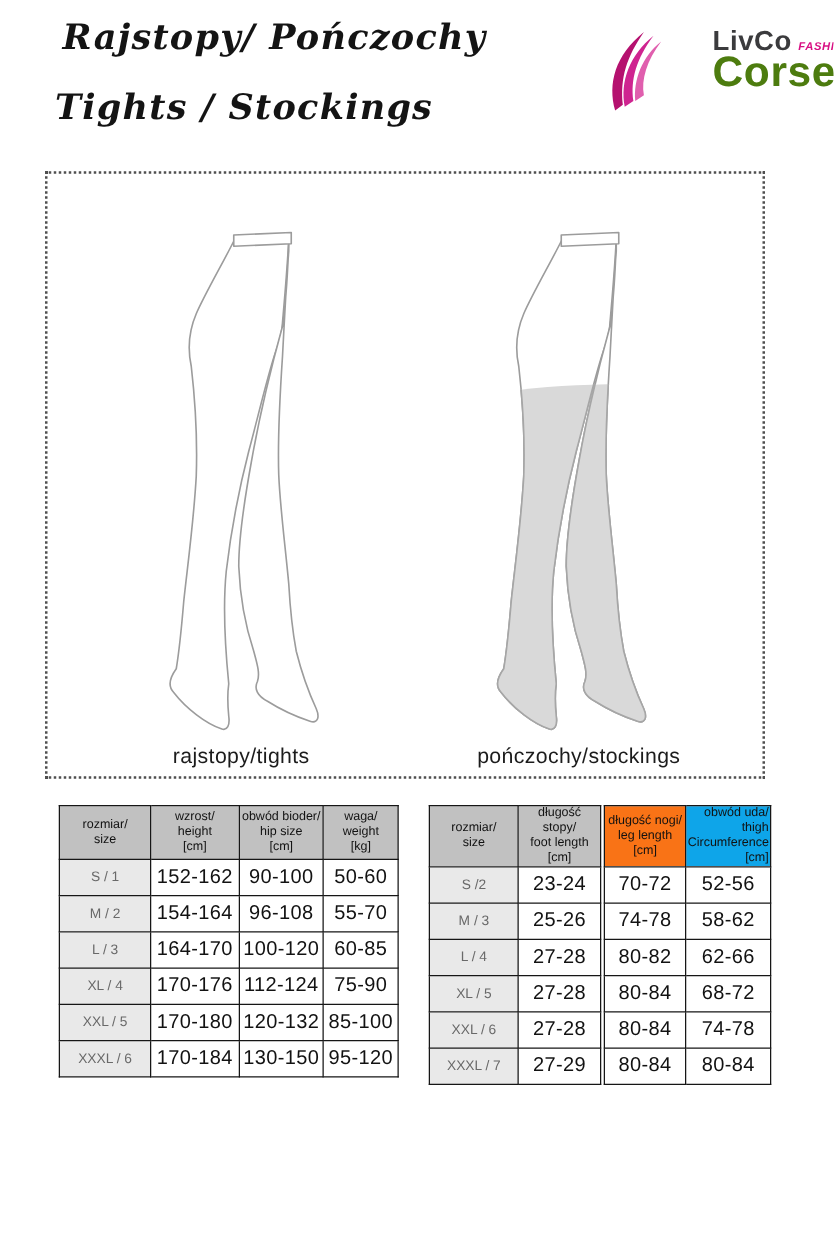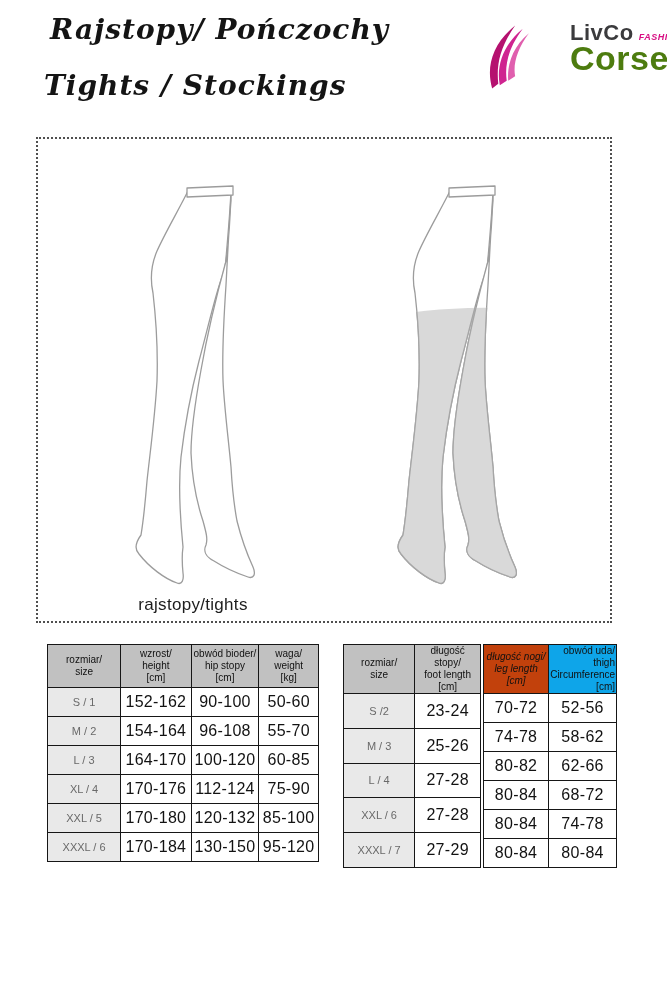--- a/index.html
+++ b/index.html
@@ -115,38 +115,39 @@
                  C96,117 98,109 98,103 C100,80 102,58 103,36 Z"></path>
         <path d="M103,40 C102,68 100,92 98,106 C90,135 80,175 73,215 C67,248 63,275 63,298
                  C64,322 69,348 75,366 C78,377 80,384 78,390 C75,396 78,402 86,406
                  C97,413 111,419 120,422 C126,424 128,419 125,412 C119,399 113,382 109,366
                  C106,350 104,330 103,312 C100,280 96,250 95,225 C94,195 96,160 98,130
                  C99,112 101,70 103,46 Z"></path>
       </g>
     </svg>
 
     <div class="fig-label lbl-left">rajstopy/tights</div>
+    <div class="fig-label lbl-right">pończochy/stockings</div>
   </div>
 
   <table class="size-table" id="table-tights">
     <colgroup>
         <col style="width:27%">
         <col style="width:26%">
         <col style="width:25%">
         <col style="width:22%">
       </colgroup>
     <thead>
         <tr>
           <th style="background: rgb(193, 193, 193);">rozmiar/
 size</th>
           <th style="background: rgb(193, 193, 193);">wzrost/
 height
 [cm]</th>
           <th style="background: rgb(193, 193, 193);">obwód bioder/
-hip stopy
+hip size
 [cm]</th>
           <th style="background: rgb(193, 193, 193);">waga/
 weight
 [kg]</th>
         </tr>
       </thead>
       <tbody>
         <tr>
           <td class="size" style="background: rgb(233, 233, 233);">S / 1</td>
           <td class="val">152-162</td>
@@ -205,40 +206,44 @@
           <tr>
             <td class="size" style="background: rgb(233, 233, 233);">S /2</td>
             <td class="val">23-24</td>
           </tr>
           <tr>
             <td class="size" style="background: rgb(233, 233, 233); margin-top: 36px;">M / 3</td>
             <td class="val">25-26</td>
           </tr>
           <tr>
             <td class="size" style="background: rgb(233, 233, 233);">L / 4</td>
+            <td class="val">27-28</td>
+          </tr>
+          <tr>
+            <td class="size" style="background: rgb(233, 233, 233);">XL / 5</td>
             <td class="val">27-28</td>
           </tr>
           <tr>
             <td class="size" style="background: rgb(233, 233, 233);">XXL / 6</td>
             <td class="val">27-28</td>
           </tr>
           <tr>
             <td class="size" style="background: rgb(233, 233, 233);">XXXL / 7</td>
             <td class="val">27-29</td>
           </tr>
         </tbody>
     </table>
     <table class="size-table" id="table-stock-b">
       <colgroup>
           <col style="width:49%">
           <col style="width:51%">
         </colgroup>
       <thead>
           <tr>
-            <th style="background: #c2410c; font-style: italic;">długość nogi/
+            <th style="background: #f97316;">długość nogi/
 leg length
 [cm]</th>
             <th style="background: #0ea5e9; text-align: right;">obwód uda/
 thigh
 Circumference
 [cm]</th>
           </tr>
         </thead>
         <tbody>
           <tr>

